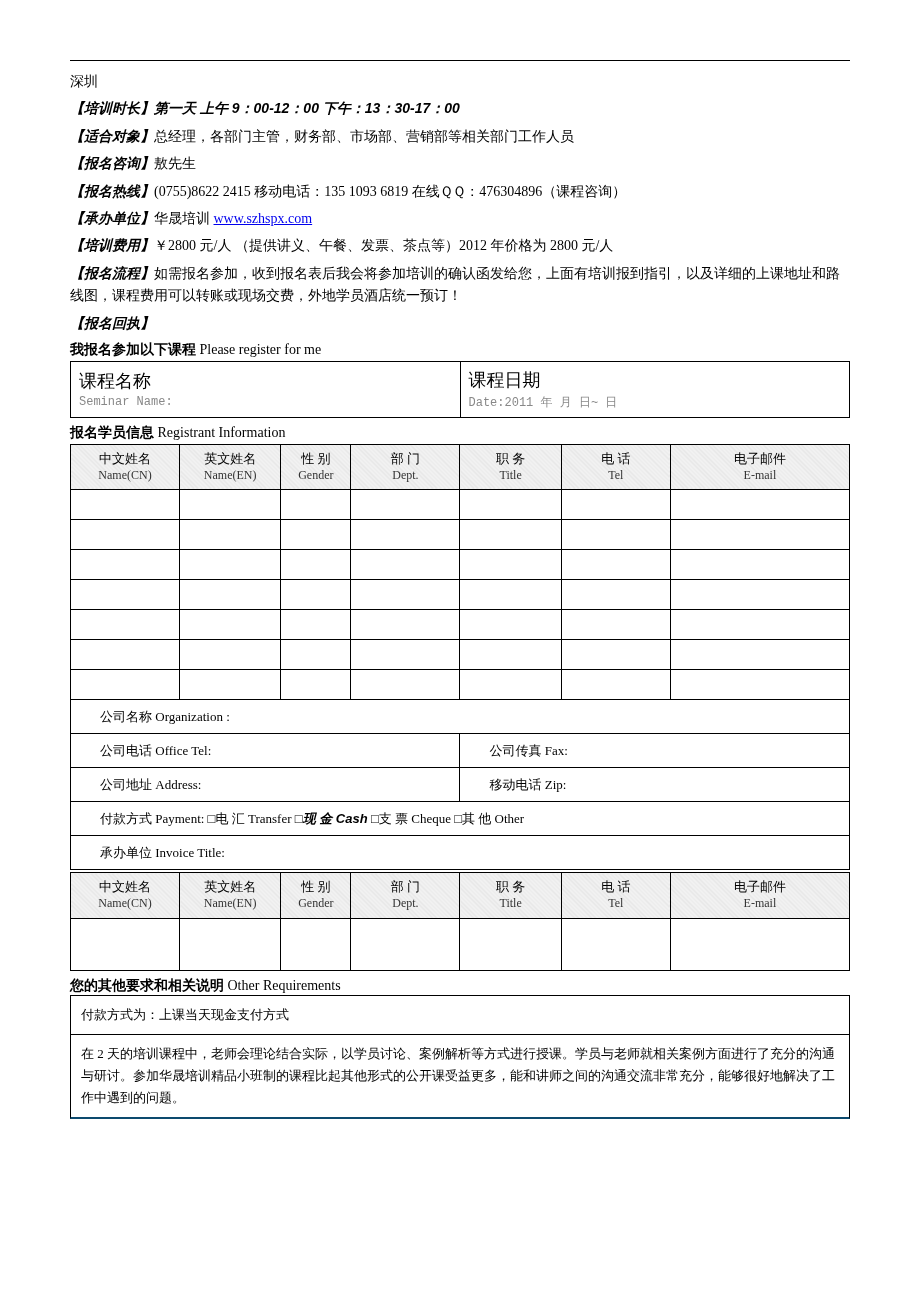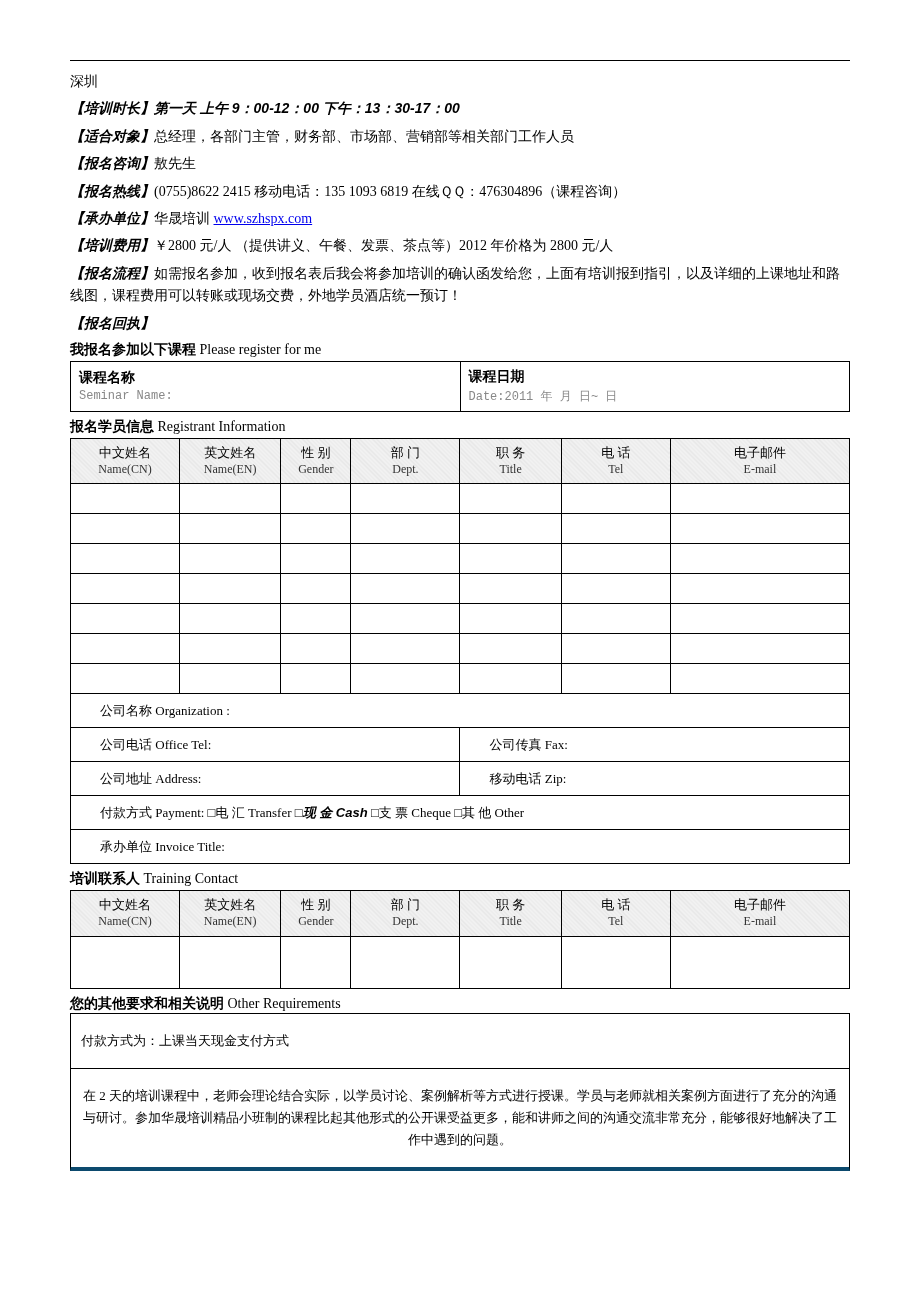--- a/index.html
+++ b/index.html
@@ -26,30 +26,30 @@
   .eng { font-family: "Times New Roman", serif; }
   table { border-collapse: collapse; width: 100%; margin-top: 2px; }
   td, th { border: 1px solid #000; padding: 6px 8px; font-size: 13px; vertical-align: middle; }
   .hdr-cell {
     background-image: repeating-linear-gradient(45deg,#e6e6e6 0,#e6e6e6 1px,#f2f2f2 1px,#f2f2f2 3px);
     text-align: center;
     line-height:1.3;
   }
   .hdr-cell .sub { font-family:"Times New Roman",serif; font-size:12px; color:#333; display:block;text-align:center;}
   .seminar-row td { background:#fff; }
-  .seminar-label { font-size:14px;font-weight:bold; }
+  .seminar-label { font-size:18px; }
   .seminar-sub { font-family:"Courier New",monospace; color:#888; font-size:12px; display:block; margin-top:2px;}
   .empty-row td { height:30px; }
   .info-row td { height:34px; font-size:13px;padding-left:29px;}
   .sub-title { font-weight:bold; font-family:"SimHei","黑体",sans-serif; margin-top:6px;}
   .sub-title .eng { font-weight:normal;}
   .pay-row { font-size:13px; }
   .pay-opt { display:inline-block; }
   .contact-empty td { height:52px;}
-  .req-box { border:1px solid #000; padding:16px 10px; font-size:13px; line-height:1.7; }
+  .req-box { border:1px solid #000; padding:8px 10px; font-size:13px; line-height:1.7; }
   .req-box + .req-box { border-top:none;}
 </style>
 </head>
 <body>
 
 <div class="page">
   <div class="hr-top"></div>
 
   <div class="line">深圳</div>
 
@@ -201,23 +201,20 @@
         <span class="pay-opt">□支  票 Cheque</span>
         <span class="pay-opt">□其  他 Other</span>
       </td>
     </tr>
     <tr class="info-row">
           <td colspan="7">承办单位 Invoice Title:</td>
         </tr>
   </tbody>
     </table>
 
-  <div class="sub-title">
-    <span>培训联系人</span><span class="eng"> Training Contact</span>
-  </div>
 
   <table>
     <tbody>
         <tr>
       <td class="hdr-cell" style="width:14%"><span>中文姓名</span><span class="sub">Name(CN)</span></td>
       <td class="hdr-cell" style="width:13%"><span>英文姓名</span><span class="sub">Name(EN)</span></td>
       <td class="hdr-cell" style="width:9%"><span>性  别</span><span class="sub">Gender</span></td>
       <td class="hdr-cell" style="width:14%"><span>部  门</span><span class="sub">Dept.</span></td>
       <td class="hdr-cell" style="width:13%"><span>职  务</span><span class="sub">Title</span></td>
       <td class="hdr-cell" style="width:14%"><span>电  话</span><span class="sub">Tel</span></td>
@@ -233,15 +230,15 @@
           <td></td>
         </tr>
   </tbody>
     </table>
 
   <div class="sub-title">
     <span>您的其他要求和相关说明</span><span class="eng">  Other Requirements</span>
   </div>
 
   <div class="req-box">付款方式为：上课当天现金支付方式</div>
-  <div class="req-box" style="border-bottom:4px solid #0c4a6e;text-align:center;">在 2 天的培训课程中，老师会理论结合实际，以学员讨论、案例解析等方式进行授课。学员与老师就相关案例方面进行了充分的沟通与研讨。参加华晟培训精品小班制的课程比起其他形式的公开课受益更多，能和讲师之间的沟通交流非常充分，能够很好地解决了工作中遇到的问题。</div>
+  <div class="req-box" style="border-bottom:2px solid #0c4a6e;">在 2 天的培训课程中，老师会理论结合实际，以学员讨论、案例解析等方式进行授课。学员与老师就相关案例方面进行了充分的沟通与研讨。参加华晟培训精品小班制的课程比起其他形式的公开课受益更多，能和讲师之间的沟通交流非常充分，能够很好地解决了工作中遇到的问题。</div>
 
 </div>
 
 </body></html>

